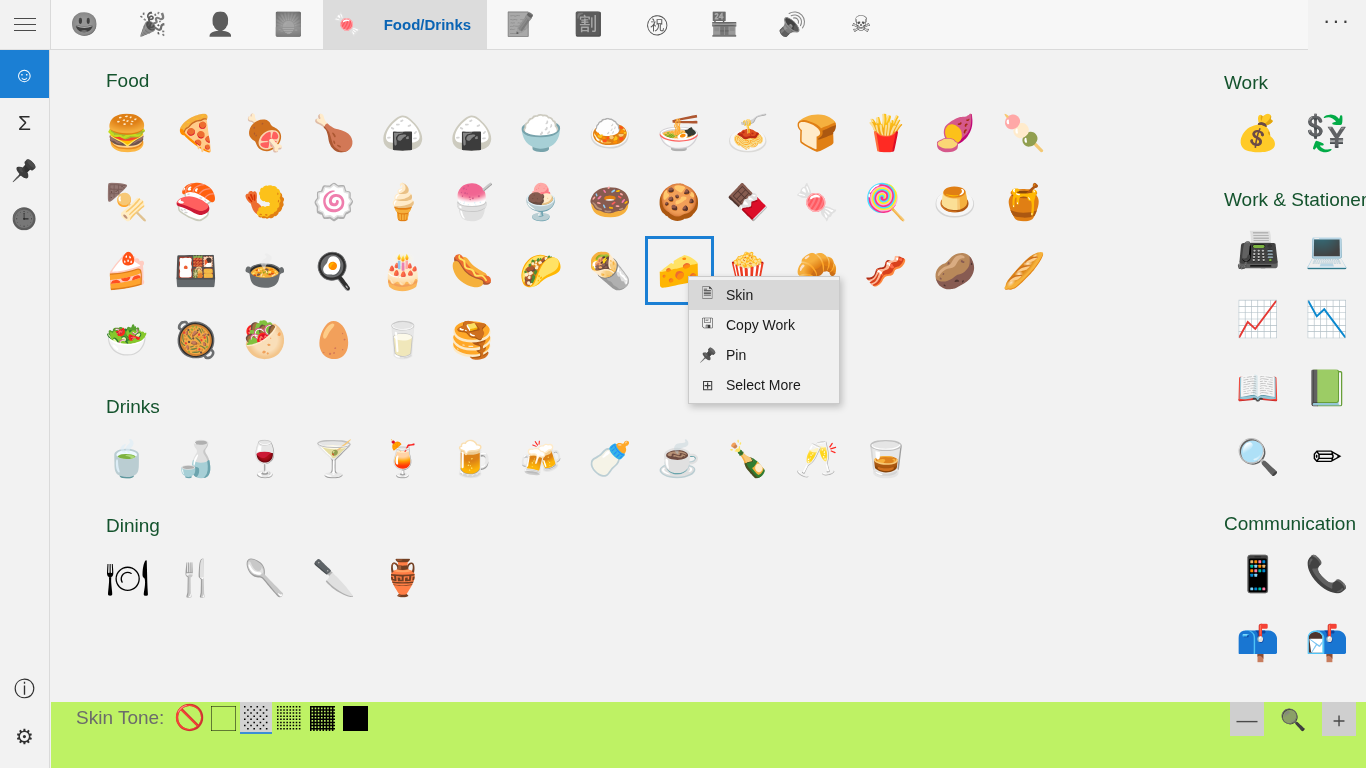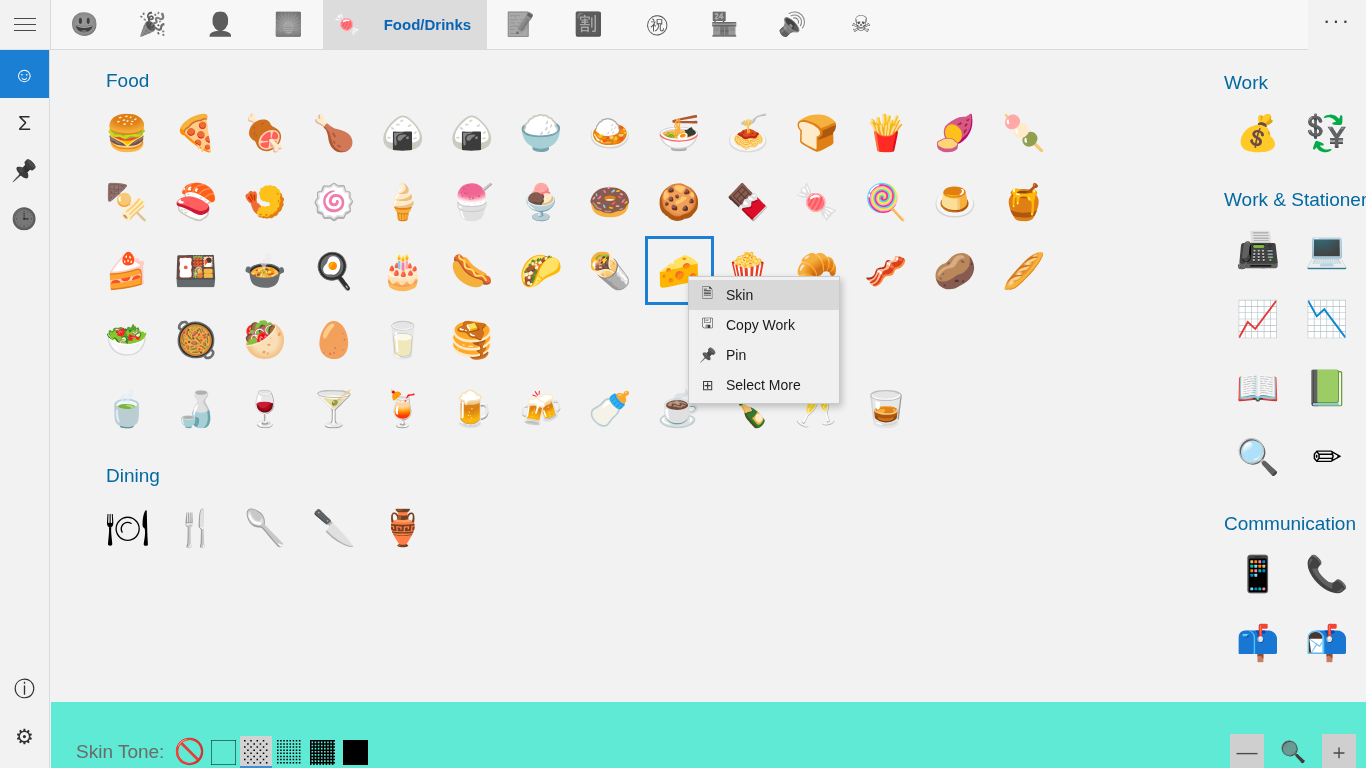--- a/index.html
+++ b/index.html
@@ -68,21 +68,21 @@
   .rail-item.sel { background: #1b7fd4; color: #ffffff; }
   .rail-item .rglyph { font-size: 21px; line-height: 1; }
   #rail-bottom { position: absolute; bottom: 8px; left: 0; width: 49px; }
 
   
   #mainpane {
     position: absolute; top: 50px; left: 51px; width: 1165px; height: 652px;
     background: #f2f2f2; overflow: hidden;
   }
   .section-title {
-    font-size: 19px; color: #0369a1; font-weight: normal;
+    font-size: 19px; color: #14532d; font-weight: normal;
     padding-left: 55px; margin-top: 22px; margin-bottom: 6px;
   }
   #mainpane .section-title:first-child { margin-top: 20px; }
   .emoji-grid { display: flex; flex-wrap: wrap; padding-left: 42px; width: 1010px; }
   .emoji-cell {
     width: 69px; height: 69px;
     display: flex; align-items: center; justify-content: center;
     font-size: 35px; line-height: 1;
     border: 2px solid transparent; cursor: default;
   }
@@ -94,21 +94,21 @@
     background: #f2f2f2; overflow: hidden;
   }
   #rightpane .section-title {
     padding-left: 8px; margin-top: 22px; margin-bottom: 4px; white-space: nowrap;
   }
   #rightpane .emoji-grid { padding-left: 8px; width: 210px; }
 
   
   #bottombar {
     position: absolute; bottom: 0; left: 51px; width: 1315px; height: 66px;
-    background: #5eead4; display: flex; align-items: flex-end;
+    background: #bef264; display: flex; align-items: flex-start;
   }
   #skintone-wrap { display: flex; align-items: center; padding-left: 25px; gap: 10px; }
   #skintone-label { font-size: 19px; color: #6b6b6b; }
   .tone-swatches { display: flex; align-items: center; gap: 1px; }
   .tone-cell {
     width: 32px; height: 32px;
     display: flex; align-items: center; justify-content: center;
     font-size: 25px; line-height: 1; border-bottom: 2px solid transparent;
   }
   .tone-cell.sel { background: #d2d2d2; border-bottom: 2px solid #3c8fd4; }
@@ -262,20 +262,21 @@
         <div class="emoji-cell">🥓</div>
         <div class="emoji-cell">🥔</div>
         <div class="emoji-cell">🥖</div>
         <div class="emoji-cell">🥗</div>
         <div class="emoji-cell">🥘</div>
         <div class="emoji-cell">🥙</div>
         <div class="emoji-cell">🥚</div>
         <div class="emoji-cell">🥛</div>
         <div class="emoji-cell">🥞</div>
       </div>
+      <div class="section-title">Drinks</div>
       <div class="emoji-grid">
         <div class="emoji-cell">🍵</div>
         <div class="emoji-cell">🍶</div>
         <div class="emoji-cell">🍷</div>
         <div class="emoji-cell">🍸</div>
         <div class="emoji-cell">🍹</div>
         <div class="emoji-cell">🍺</div>
         <div class="emoji-cell">🍻</div>
         <div class="emoji-cell">🍼</div>
         <div class="emoji-cell">☕</div>

